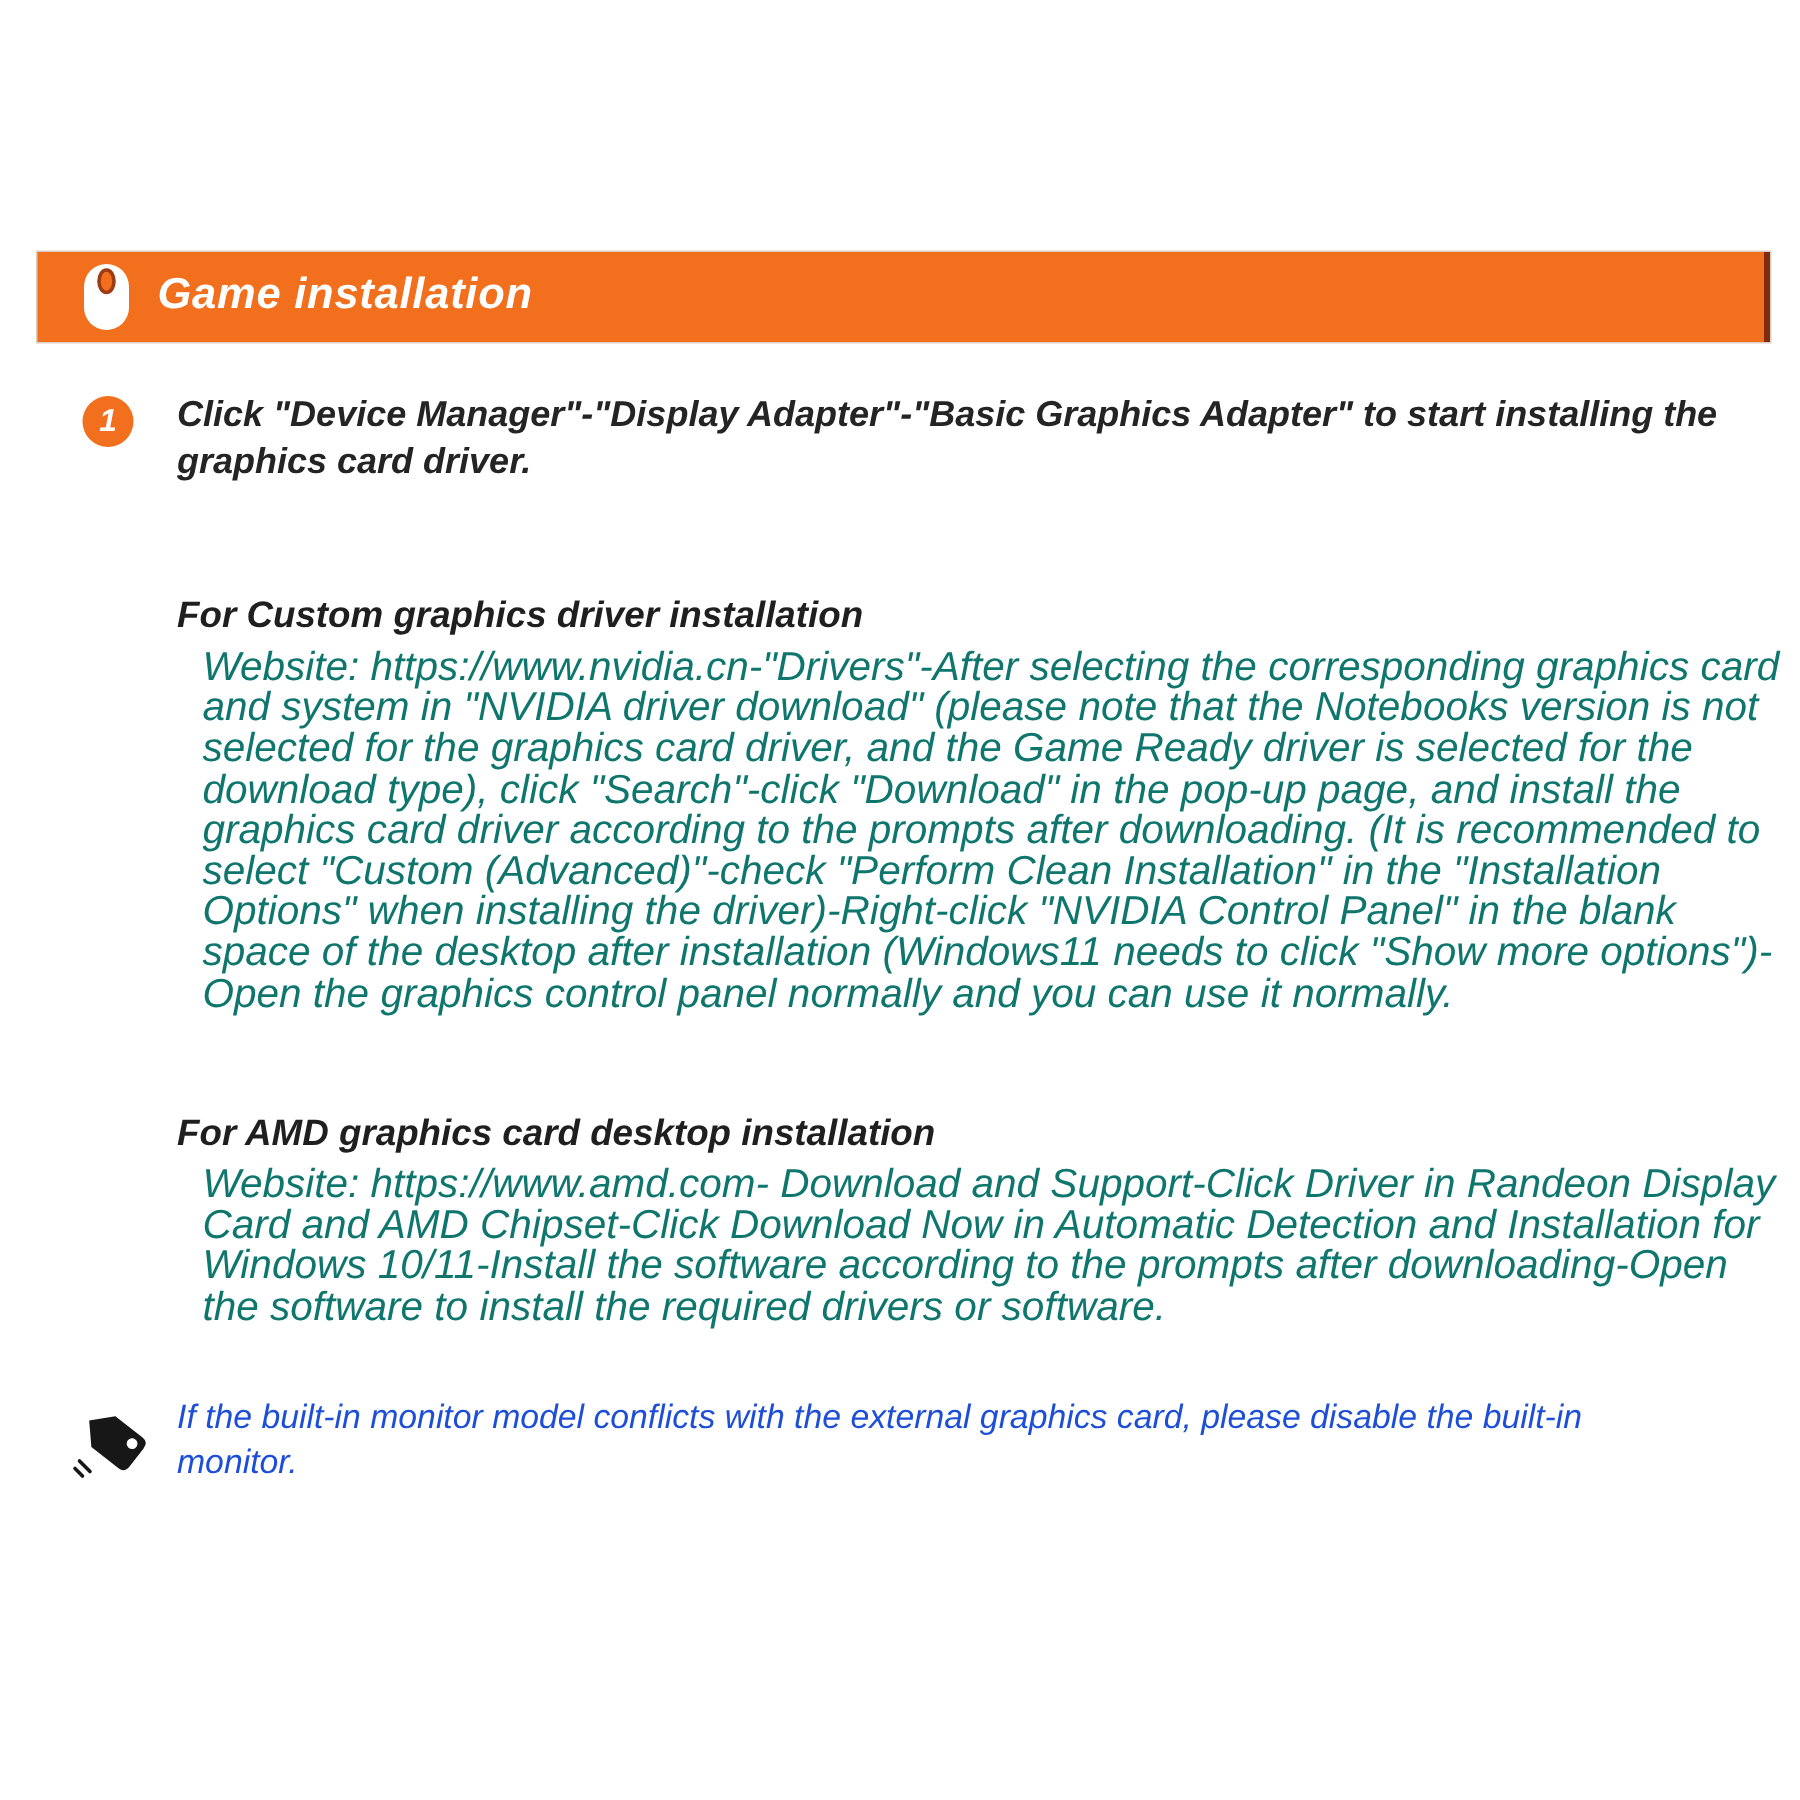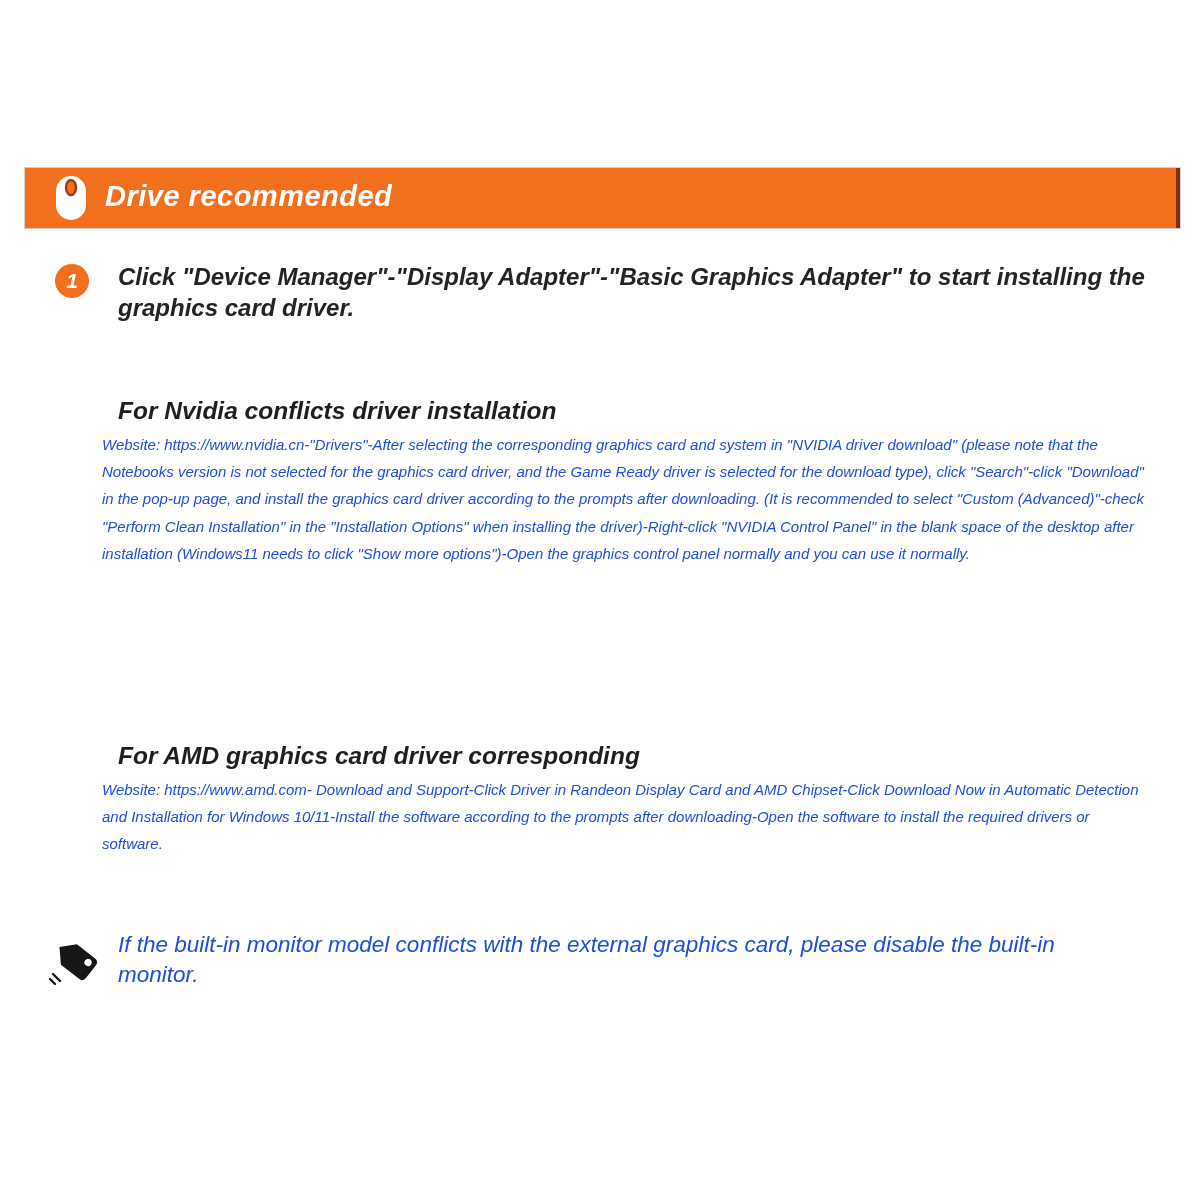--- a/index.html
+++ b/index.html
@@ -86,27 +86,27 @@
     left: 118px;
     margin: 0;
     font-size: 24.5px;
     font-weight: bold;
     font-style: italic;
     color: #1f1f1f;
     white-space: nowrap;
   }
   .section-body {
     position: absolute;
-    left: 102px;
+    left: 135px;
     margin: 0;
     width: 1052px;
-    font-size: 15px;
+    font-size: 27px;
     font-style: italic;
     line-height: 27.2px;
-    color: #1d4ed8;
+    color: #0f766e;
   }
   .nvidia-heading { top: 397px; }
   .nvidia-body    { top: 431px; }
   .amd-heading    { top: 742px; }
   .amd-body       { top: 776px; }
   
   .note-icon {
     position: absolute;
     left: 48px;
     top: 934px;
@@ -131,32 +131,32 @@
 
 <div class="page">
 
   <div class="header-bar">
     <span class="mouse-icon">
       <svg width="32" height="46" viewBox="0 0 32 46" aria-hidden="true">
         <rect x="1" y="1" width="30" height="44" rx="15" ry="15" fill="#ffffff"></rect>
         <ellipse cx="16" cy="12.5" rx="5" ry="7.5" fill="#f2701d" stroke="#9c3c14" stroke-width="2.4"></ellipse>
       </svg>
     </span>
-    <span class="header-title">Drive recommended</span>
+    <span class="header-title">Game installation</span>
   </div>
 
   <div class="step">
     <span class="step-badge">1</span>
     <p class="step-text">Click "Device Manager"-"Display Adapter"-"Basic Graphics Adapter" to start installing the graphics card driver.</p>
   </div>
 
-  <h3 class="section-heading nvidia-heading">For Nvidia conflicts driver installation</h3>
+  <h3 class="section-heading nvidia-heading">For Custom graphics driver installation</h3>
   <p class="section-body nvidia-body">Website: https://www.nvidia.cn-"Drivers"-After selecting the corresponding graphics card and system in "NVIDIA driver download" (please note that the Notebooks version is not selected for the graphics card driver, and the Game Ready driver is selected for the download type), click "Search"-click "Download" in the pop-up page, and install the graphics card driver according to the prompts after downloading. (It is recommended to select "Custom (Advanced)"-check "Perform Clean Installation" in the "Installation Options" when installing the driver)-Right-click "NVIDIA Control Panel" in the blank space of the desktop after installation (Windows11 needs to click "Show more options")-Open the graphics control panel normally and you can use it normally.</p>
 
-  <h3 class="section-heading amd-heading">For AMD graphics card driver corresponding</h3>
+  <h3 class="section-heading amd-heading">For AMD graphics card desktop installation</h3>
   <p class="section-body amd-body">Website: https://www.amd.com- Download and Support-Click Driver in Randeon Display Card and AMD Chipset-Click Download Now in Automatic Detection and Installation for Windows 10/11-Install the software according to the prompts after downloading-Open the software to install the required drivers or software.</p>
 
   <span class="note-icon">
     <svg width="56" height="56" viewBox="0 0 56 56" aria-hidden="true">
       <g transform="rotate(38 28 26)">
         <path d="M19 13 H42 Q47 13 47 18.5 V33.5 Q47 39 42 39 H19 L7 26 Z" fill="#171717"></path>
         <circle cx="39" cy="20.5" r="3.6" fill="#ffffff"></circle>
       </g>
       <path d="M5 40 l7 7 M2 45 l5 5" stroke="#171717" stroke-width="2.4" stroke-linecap="round"></path>
     </svg>

